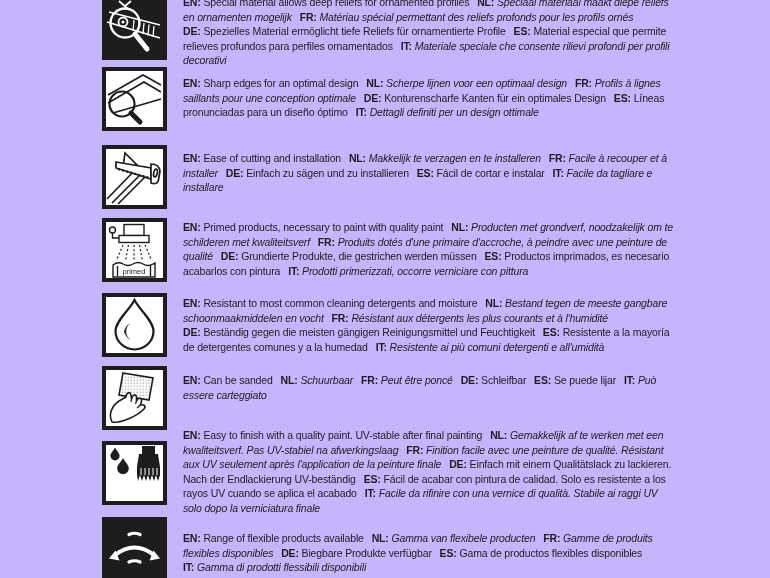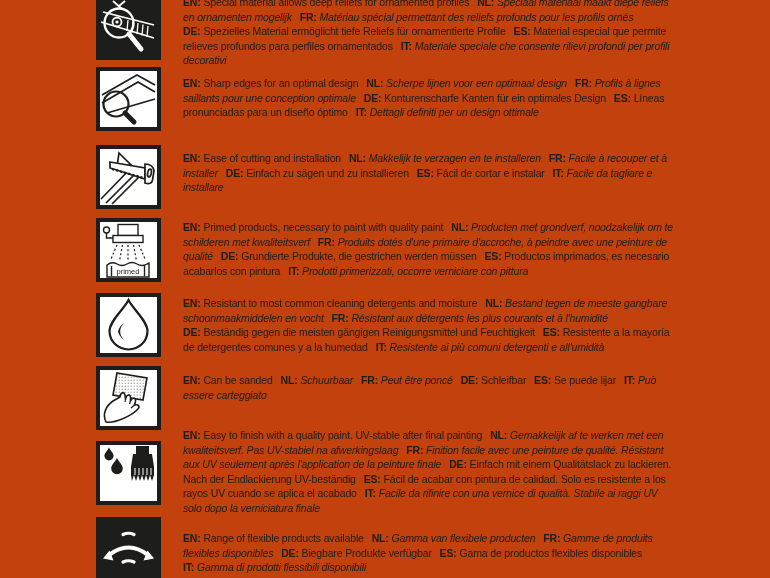--- a/index.html
+++ b/index.html
@@ -1,18 +1,18 @@
 <!DOCTYPE html>
 <html><head>
 <meta charset="utf-8">
 <style>
   html,body{margin:0;padding:0;width:770px;height:578px;overflow:hidden;background:#fff;}
-  .sheet{position:relative;width:770px;height:578px;background:#c2410c;
+  .sheet{position:relative;width:770px;height:578px;background:#c4b5fd;
          font-family:"Liberation Sans",sans-serif;color:#1d1d1b;}
-  .icon-box{position:absolute;left:96px;width:65px;height:64px;box-sizing:border-box;
+  .icon-box{position:absolute;left:102px;width:65px;height:64px;box-sizing:border-box;
             border:4px solid #1d1d1b;background:#fff;}
   .icon-box.dark{background:#1d1d1b;}
   .icon-box svg{display:block;width:100%;height:100%;}
   .txt{position:absolute;left:183px;width:492px;margin:0;font-size:10.5px;
        line-height:14.6px;letter-spacing:-0.15px;color:#1d1d1b;text-align:left;}
   .tag{font-weight:700;}
   .it{font-style:italic;}
 </style>
 </head>
 <body>

